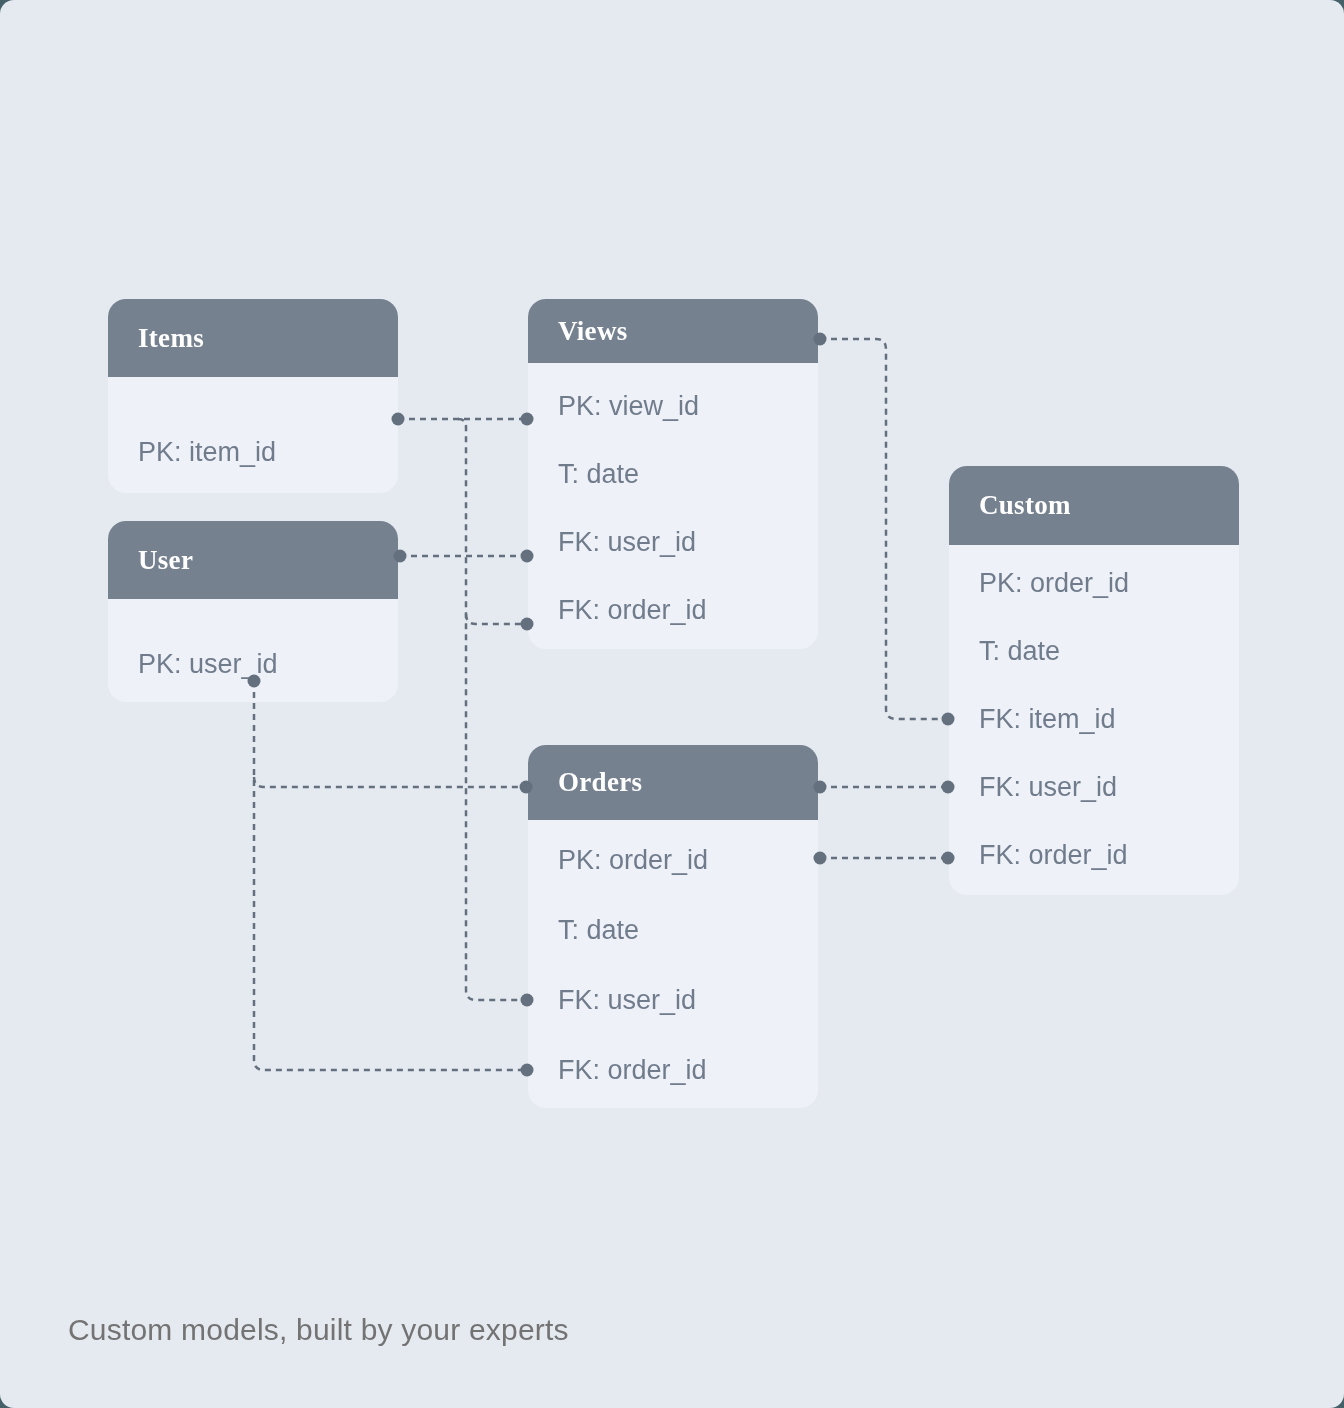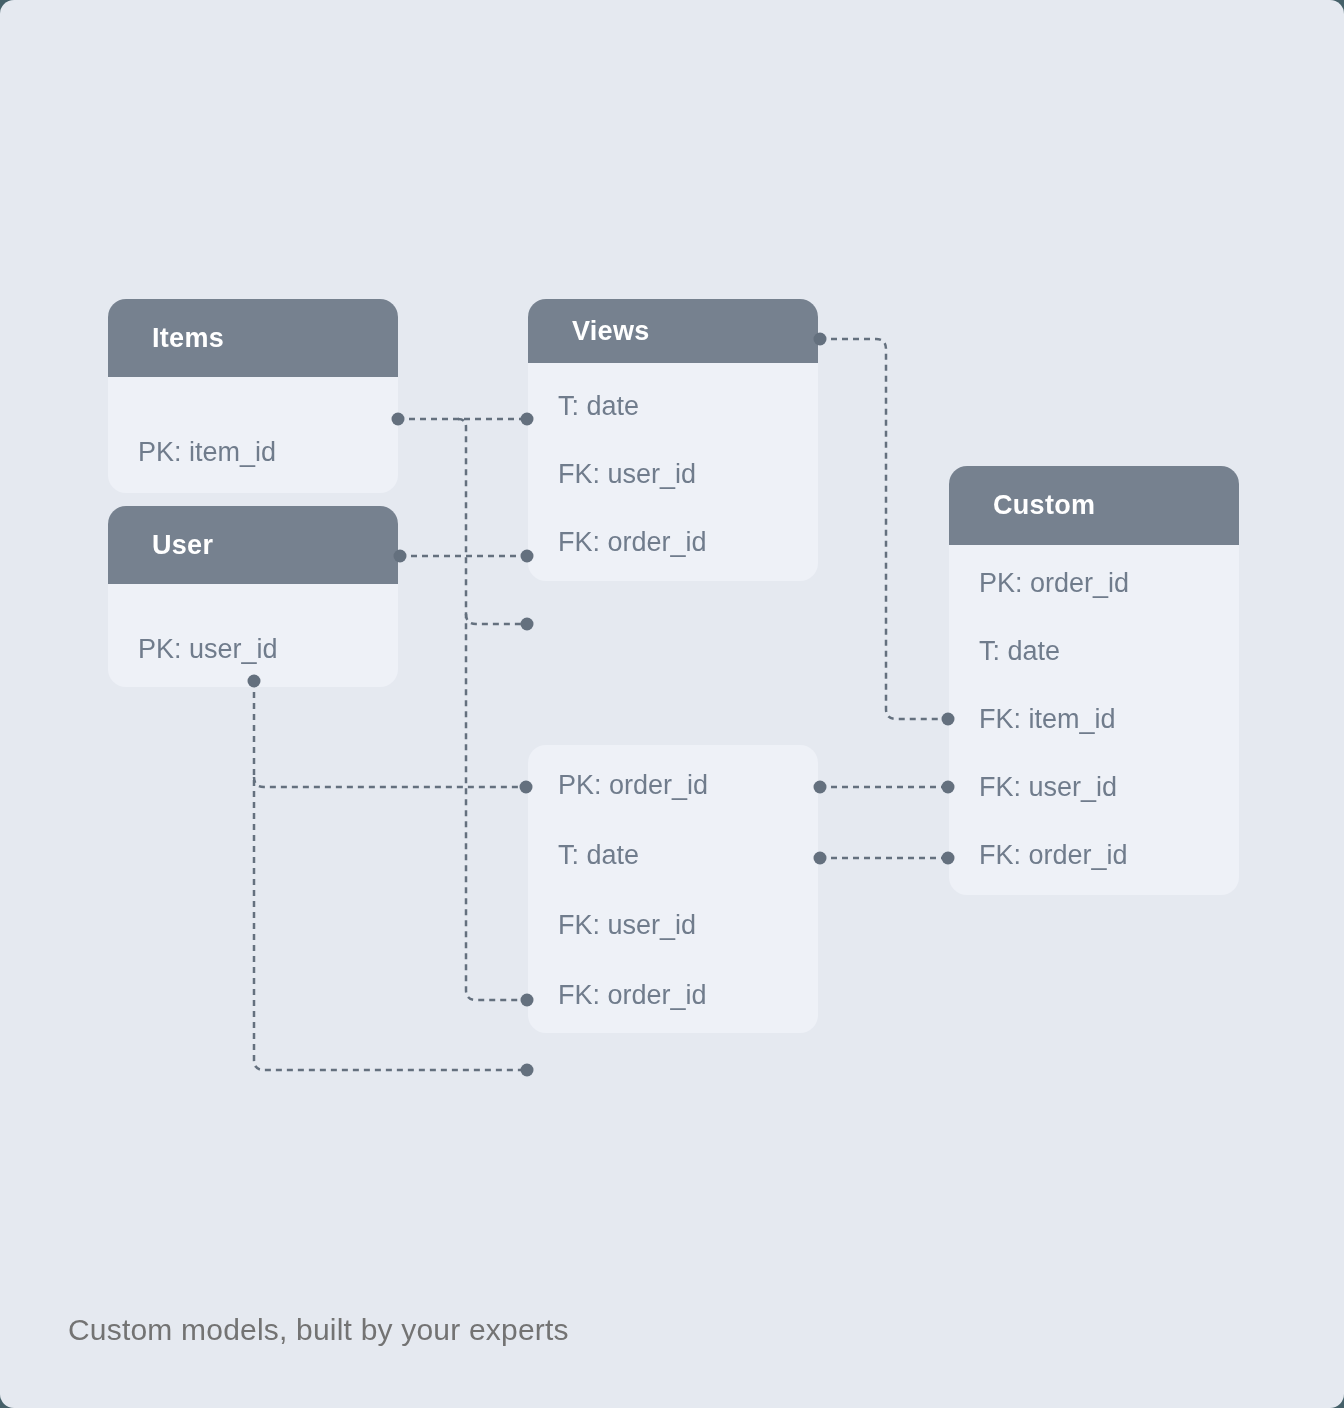--- a/index.html
+++ b/index.html
@@ -16,25 +16,26 @@
   }
   .table{
     position:absolute;
     background:#eef1f7;
     border-radius:18px;
   }
   .thead{
     background:#76818f;
     border-radius:18px 18px 0 0;
     display:flex;align-items:center;
-    padding:0 44px;
+    padding:0 30px;
     color:#ffffff;
     font-weight:700;
     font-size:27px;
     letter-spacing:0.3px;
+    font-family:Liberation Serif, serif;
   }
   .tbody{display:block;}
   .field{
     color:#707c8c;
     font-size:27px;
     padding:0 30px;
     display:flex;align-items:center;
   }
   .rh68 .field{height:68px;}
   .rh70 .field{height:70px;}
@@ -69,36 +70,40 @@
     <div class="tbody" style="padding:8px 0 7px;margin-top:33px;">
       <div class="field">PK: item_id</div>
     </div>
   </div>
 
   <div class="table rh68" style="left:528px;top:299px;width:290px;">
     <div class="thead" style="height:64px;">
       <span>Views</span>
     </div>
     <div class="tbody" style="padding:9px 0 5px;">
+      <div class="field">PK: view_id</div>
       <div class="field">T: date</div>
       <div class="field">FK: user_id</div>
       <div class="field">FK: order_id</div>
     </div>
   </div>
 
-  <div class="table rh68" style="left:108px;top:506px;width:290px;">
+  <div class="table rh68" style="left:108px;top:521px;width:290px;">
     <div class="thead" style="height:78px;">
       <span>User</span>
     </div>
     <div class="tbody" style="padding:10px 0 4px;margin-top:21px;">
       <div class="field">PK: user_id</div>
     </div>
   </div>
 
   <div class="table rh70" style="left:528px;top:745px;width:290px;">
+    <div class="thead" style="height:75px;">
+      <span>Orders</span>
+    </div>
     <div class="tbody" style="padding:5px 0 3px;">
       <div class="field">PK: order_id</div>
       <div class="field">T: date</div>
       <div class="field">FK: user_id</div>
       <div class="field">FK: order_id</div>
     </div>
   </div>
 
   <div class="table rh68" style="left:949px;top:466px;width:290px;">
     <div class="thead" style="height:79px;">

